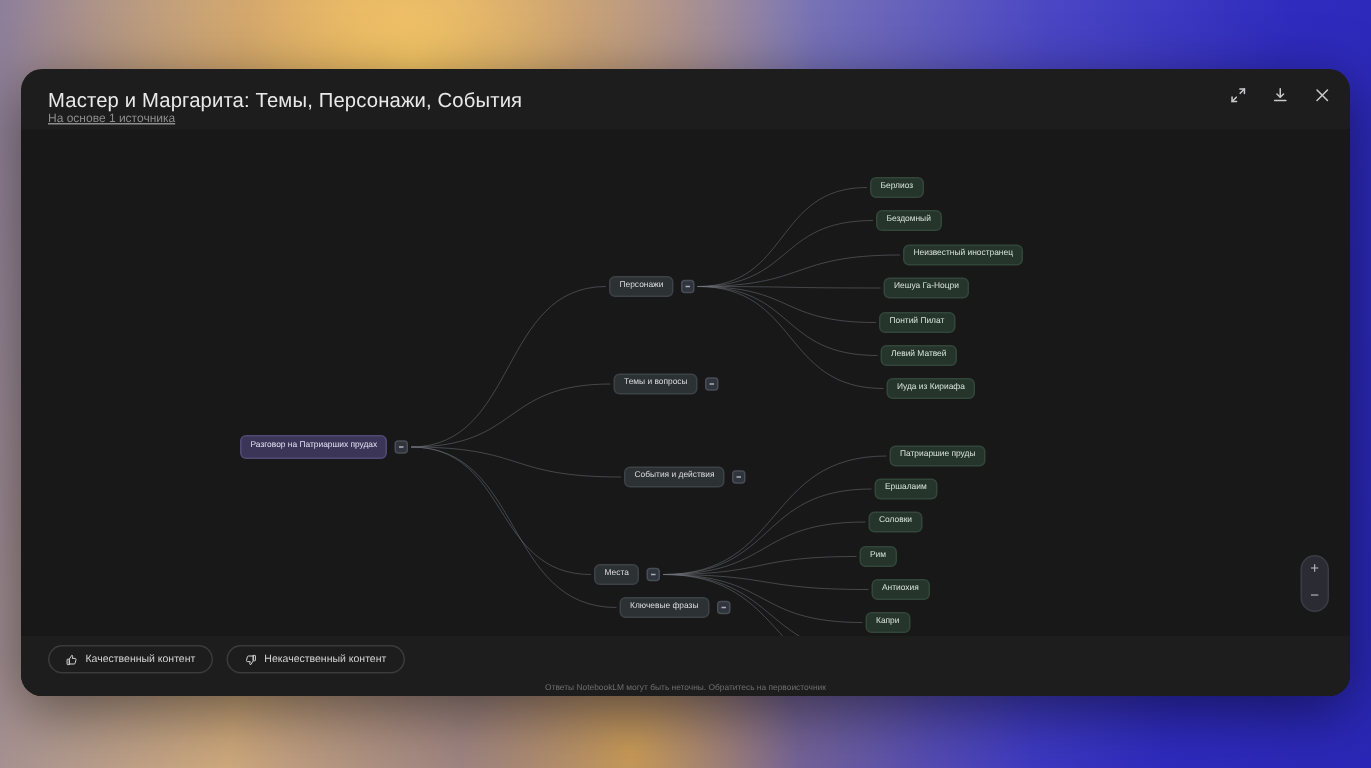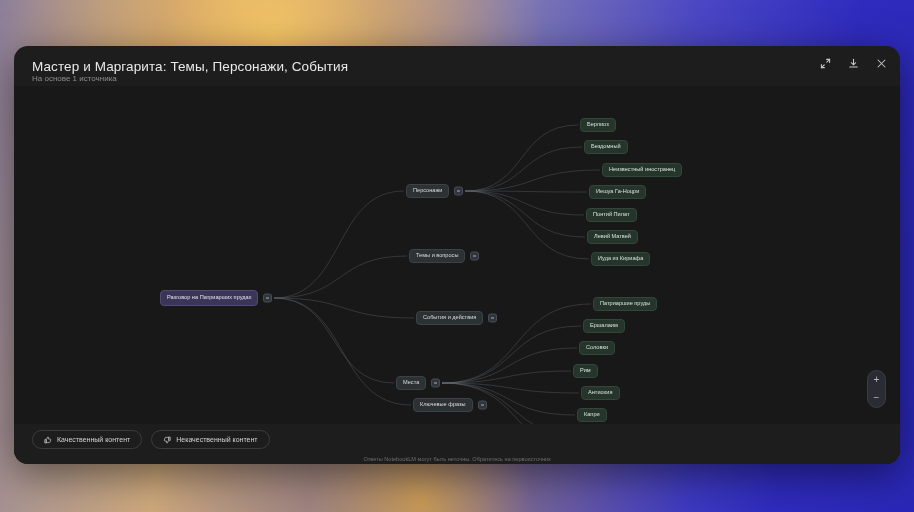--- a/index.html
+++ b/index.html
@@ -58,20 +58,21 @@
     color: #e9e9ea;
     letter-spacing: 0.1px;
     white-space: nowrap;
   }
   #subtitle {
     position: absolute;
     left: 18px; top: 28px;
     font-size: 8px;
     color: #8d8d90;
     white-space: nowrap;
+    text-decoration: underline;
   }
   #header-actions {
     position: absolute;
     right: 12px; top: 10px;
     display: flex;
     gap: 14px;
     align-items: center;
   }
   .hicon {
     width: 14px; height: 14px;

